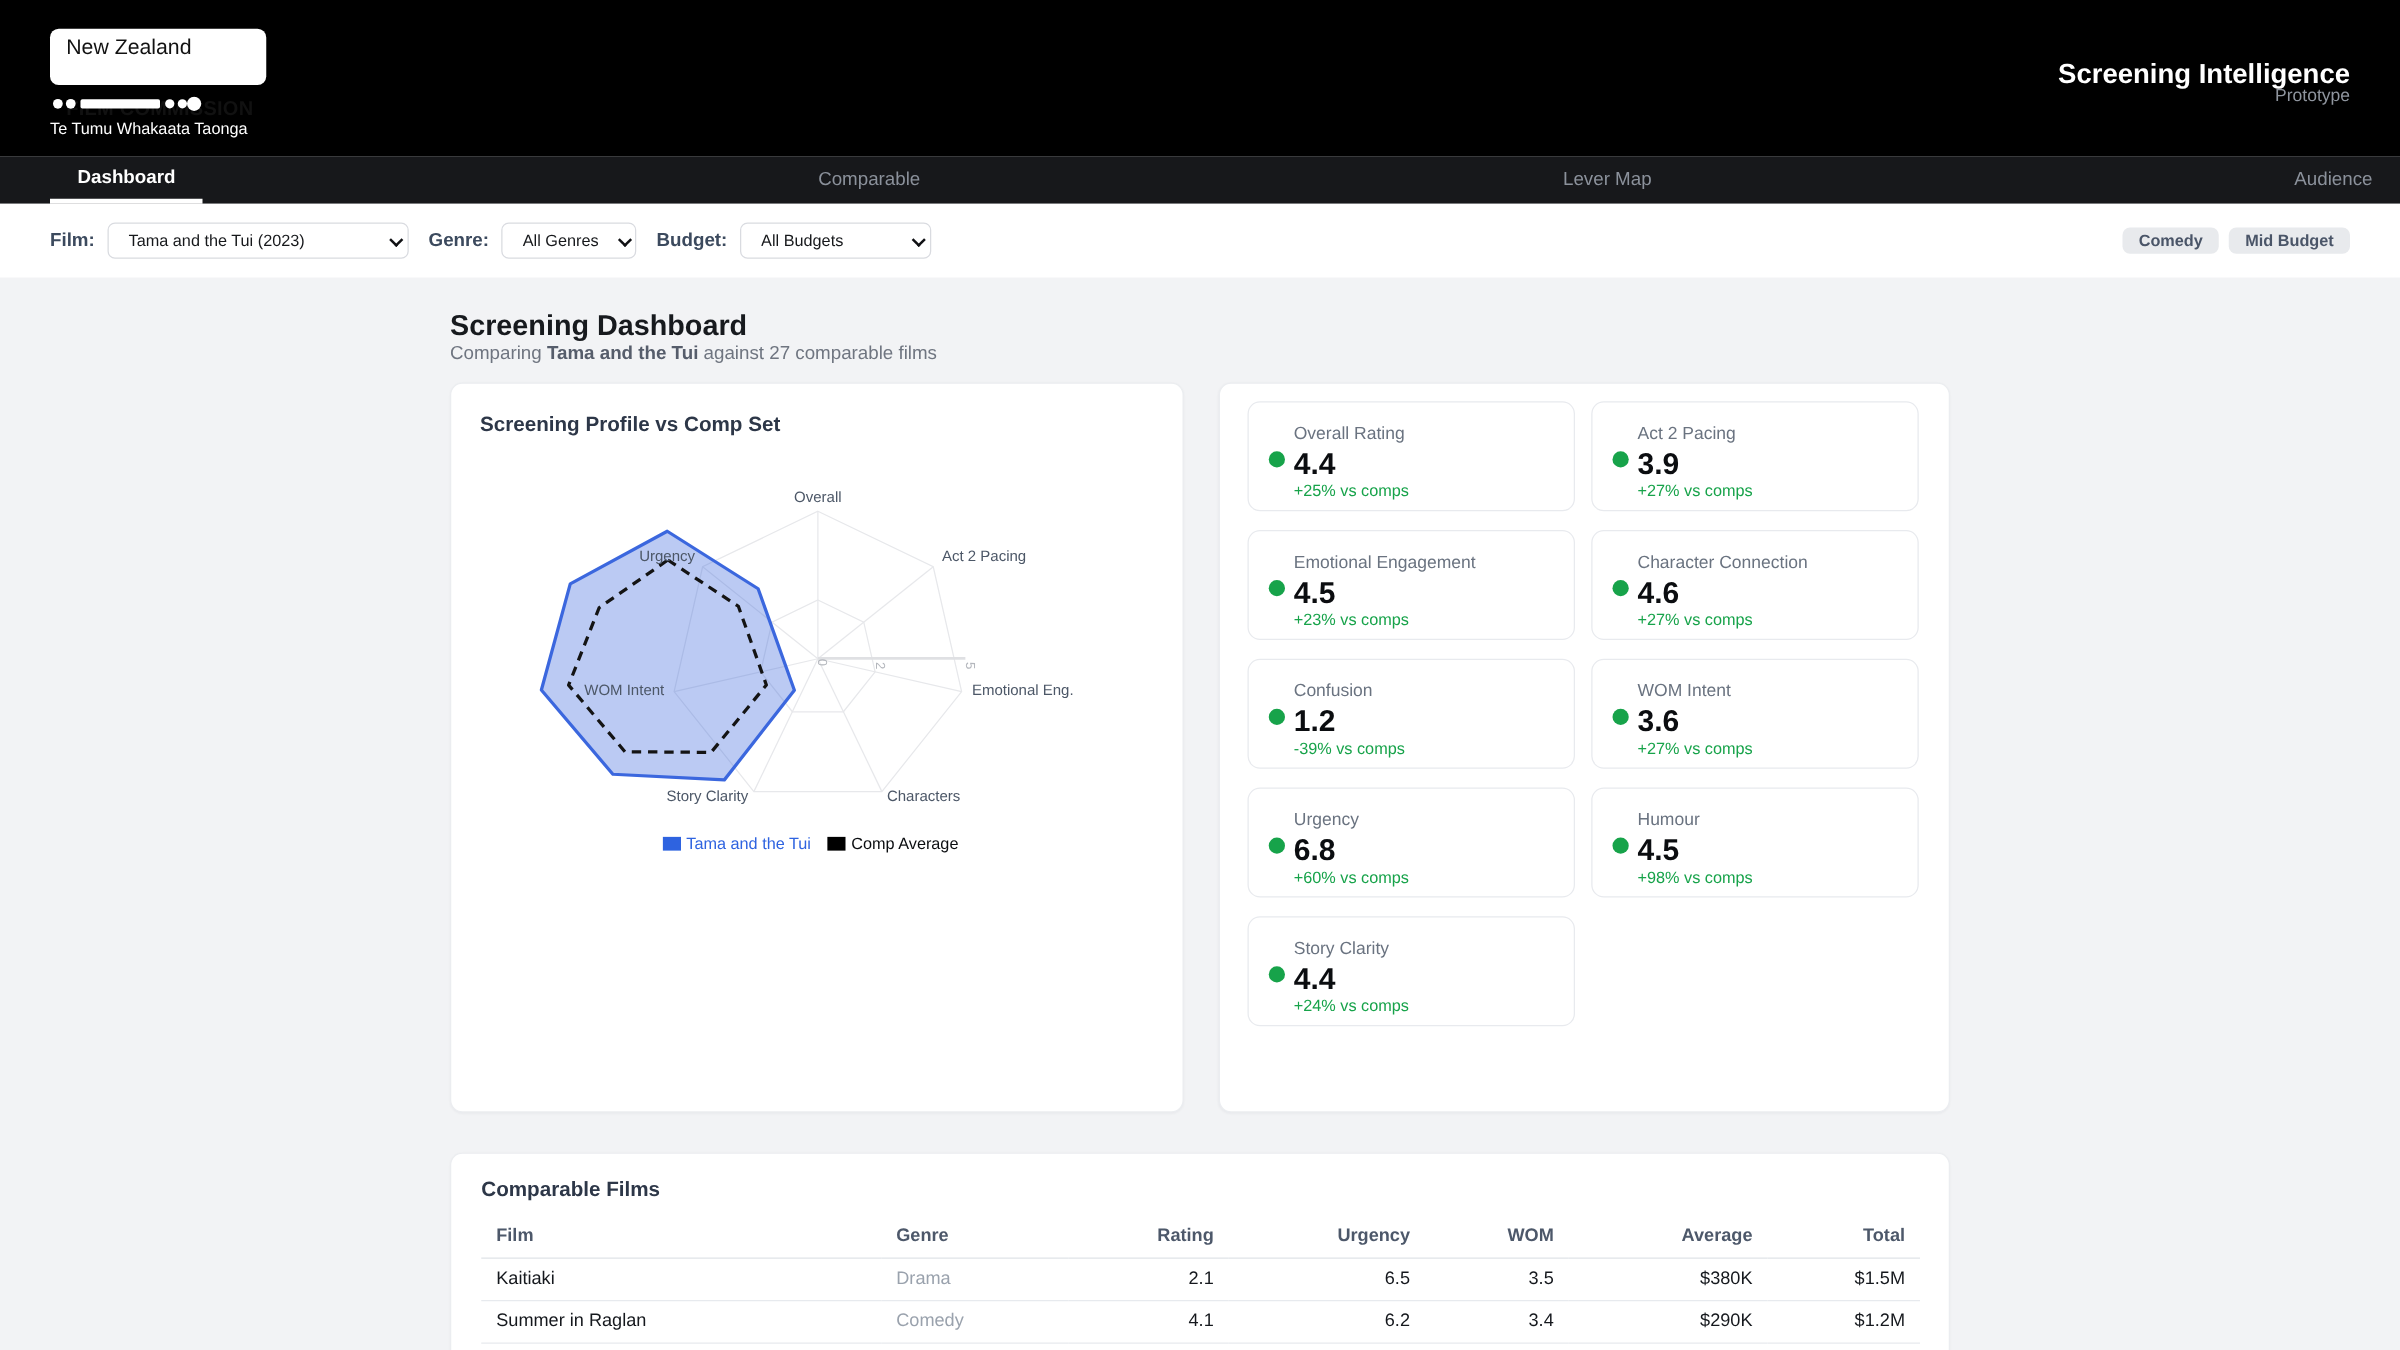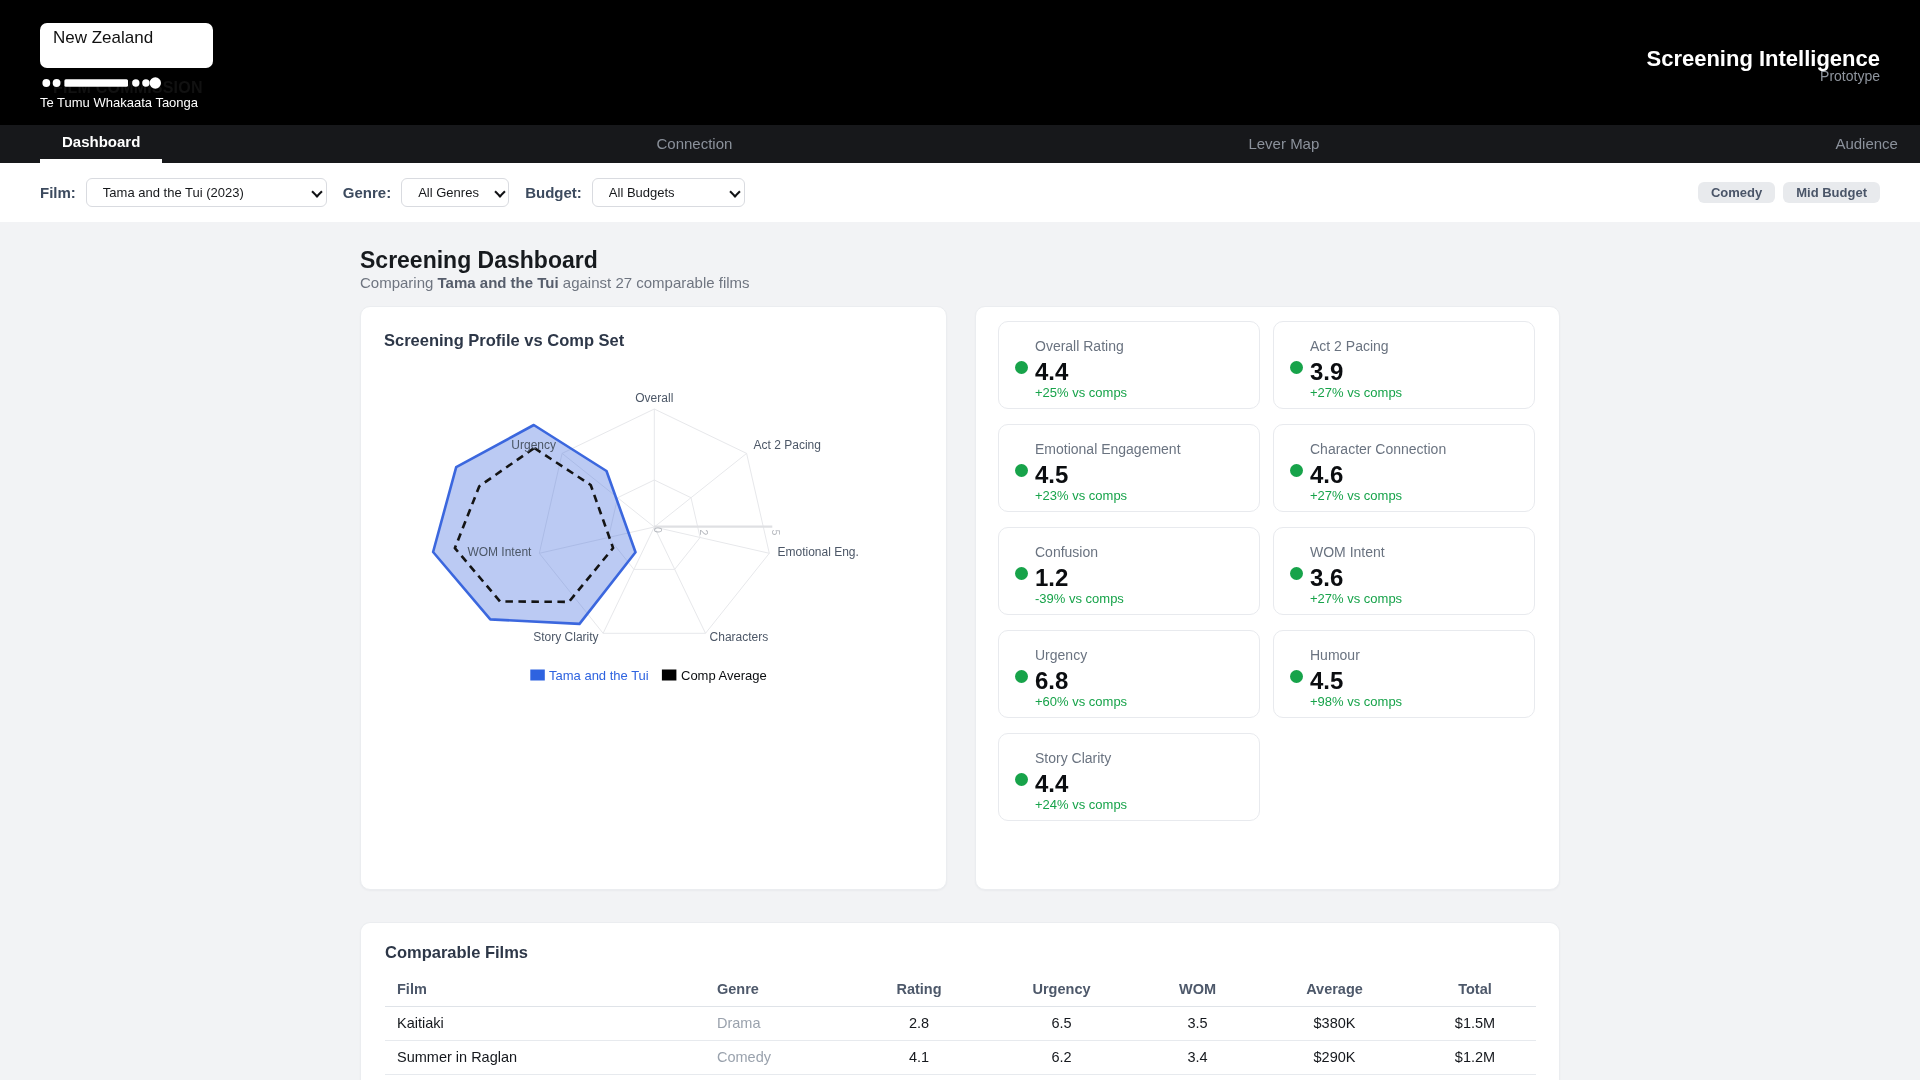--- a/index.html
+++ b/index.html
@@ -42,21 +42,21 @@
 .mtile .lab { font-size:14px; color:#6a7380; line-height:17px; }
 .mtile .dot { position:absolute; left:16px; top:39px; width:13px; height:13px; border-radius:50%; background:#17a34a; }
 .mtile .val { font-size:24px; font-weight:bold; color:#0b0d10; line-height:26px; margin-top:4px; }
 .mtile .dlt { font-size:13px; color:#17a34a; margin-top:0px; }
 
 .tcard { margin-top:32px; background:#fff; border:1px solid #ebedf0; border-radius:10px 10px 0 0; border-bottom:none; box-shadow:0 1px 2px rgba(16,24,40,0.04); padding:20px 24px 40px 24px; }
 .tcard h2 { font-size:16.5px; color:#2d3748; }
 table { border-collapse:collapse; width:1151px; margin-top:10px; table-layout:fixed; }
 th { font-size:14.5px; font-weight:bold; color:#4d586a; text-align:left; height:34px; padding:0 12px; border-bottom:1px solid #dfe3e8; }
 td { font-size:14.5px; color:#15181d; height:34px; padding:0 12px; border-bottom:1px solid #e7eaee; }
-th.r, td.r { text-align:center; }
+th.r, td.r { text-align:right; }
 td.genre { color:#9aa2ad; }
 </style>
 </head>
 <body>
 <div class="hdr">
   <div class="logo-box">
       <div class="l1">New Zealand</div>
       <div class="l2">FILM COMMISSION</div>
     </div>
   <svg class="koru" width="125" height="12" viewBox="0 0 125 12">
@@ -68,21 +68,21 @@
     <circle cx="115.3" cy="6" r="5.7" fill="#fff"></circle>
   </svg>
   <div class="maori">Te Tumu Whakaata Taonga</div>
   <div class="hdr-title">
       <div class="t1">Screening Intelligence</div>
       <div class="t2">Prototype</div>
     </div>
 </div>
 <div class="nav">
   <a class="active">Dashboard</a>
-    <a>Connection</a>
+    <a>Comparable</a>
     <a>Lever Map</a>
     <a>Audience</a>
 </div>
 <div class="fbar">
   <label>Film:</label>
   <span class="selwrap"><select style="width:241px"><option>Tama and the Tui (2023)</option></select></span>
   <label>Genre:</label>
   <span class="selwrap"><select style="width:108px"><option>All Genres</option></select></span>
   <label>Budget:</label>
   <span class="selwrap"><select style="width:153px"><option>All Budgets</option></select></span>
@@ -216,21 +216,21 @@
             <th>Genre</th>
             <th class="r">Rating</th>
             <th class="r">Urgency</th>
             <th class="r">WOM</th>
             <th class="r">Average</th>
             <th class="r">Total</th>
           </tr>
       <tr>
             <td>Kaitiaki</td>
             <td class="genre">Drama</td>
-            <td class="r">2.8</td>
+            <td class="r">2.1</td>
             <td class="r">6.5</td>
             <td class="r">3.5</td>
             <td class="r">$380K</td>
             <td class="r">$1.5M</td>
           </tr>
       <tr>
             <td>Summer in Raglan</td>
             <td class="genre">Comedy</td>
             <td class="r">4.1</td>
             <td class="r">6.2</td>

